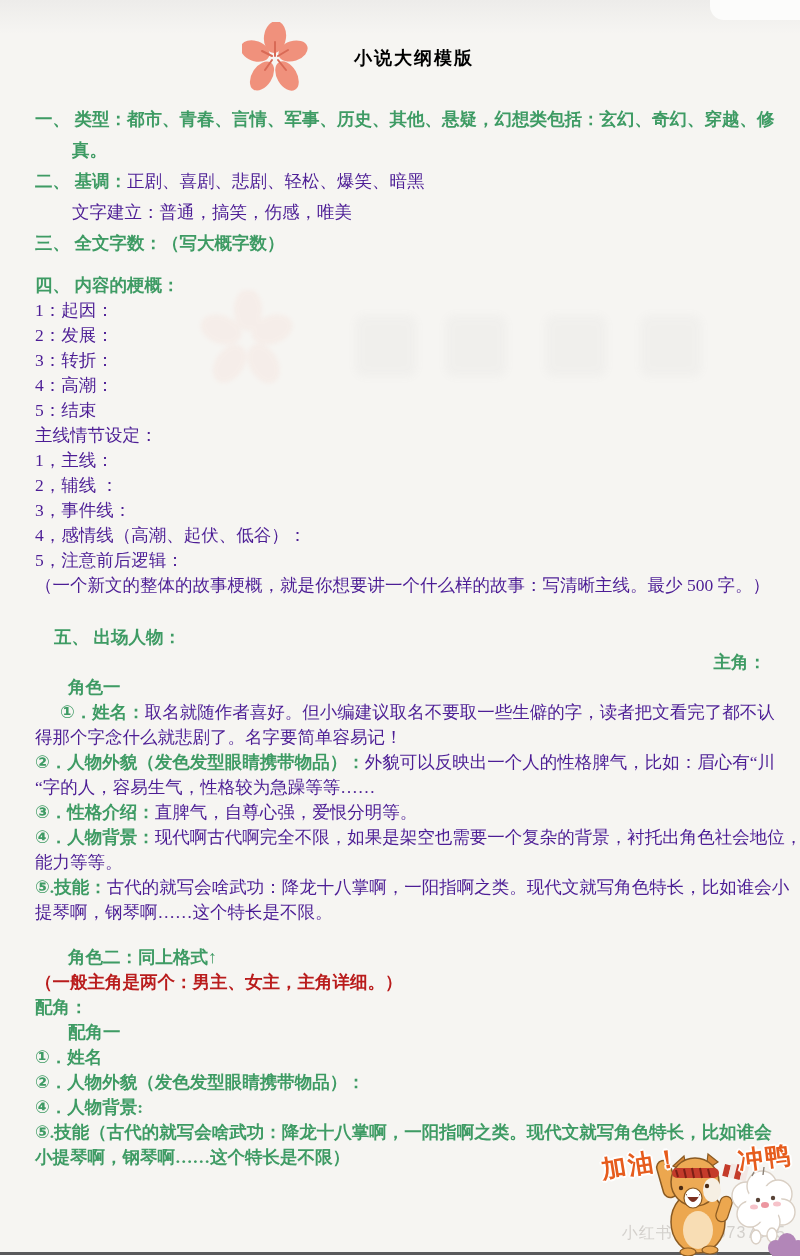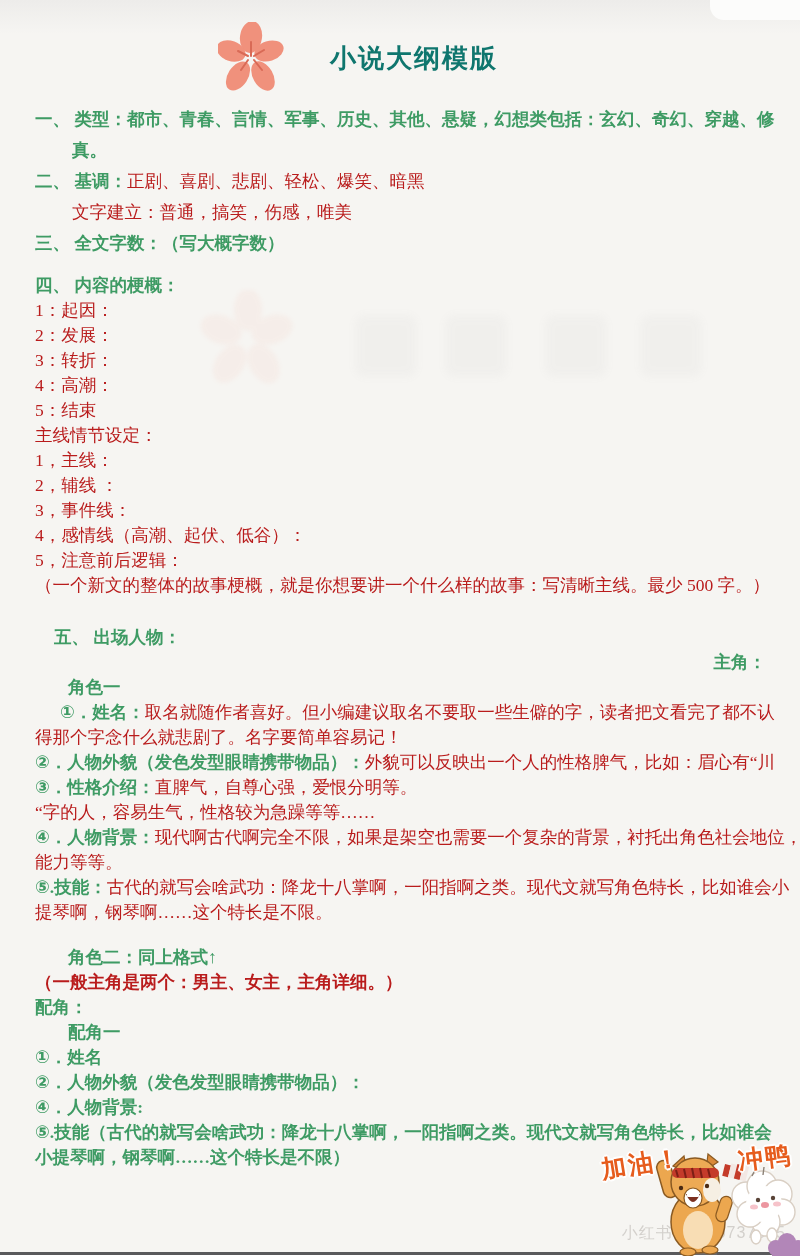--- a/index.html
+++ b/index.html
@@ -10,27 +10,27 @@
   }
   
   .top-strip{position:absolute;top:0;left:0;right:0;height:34px;
     background:linear-gradient(#edecea,rgba(246,245,242,0));pointer-events:none;}
   .corner-tab{position:absolute;top:0;right:0;width:90px;height:20px;background:#fcfcfb;
     border-radius:0 0 0 14px;}
   
   .header{position:relative;display:flex;align-items:center;justify-content:center;
     padding-top:16px;height:84px;transform:translateX(-42px);gap:46px;}
   .flower{width:66px;height:72px;flex:0 0 auto;}
-  .title{font-size:26px;font-weight:700;color:#0f766e;letter-spacing:2px;}
+  .title{font-size:18px;font-weight:700;color:#000000;letter-spacing:2px;}
   
   .doc{position:relative;padding:4px 34px 0 35px;font-size:17.5px;color:#3b3b3b;}
   .line{line-height:25px;white-space:nowrap;}
   .line.a{line-height:31px;}
   .seg-green{color:#3e9b64;}
-  .seg-dark{color:#b91c1c;margin-top:24px;}
+  .seg-dark{color:#4c1d95;margin-top:24px;}
   .seg-red{color:#b91c1c;}
   .bold{font-weight:700;}
   
   .wm-flower{position:absolute;left:192px;top:290px;width:112px;height:102px;
     opacity:.07;filter:blur(2px);pointer-events:none;}
   .wm-blob{position:absolute;top:315px;width:62px;height:62px;background:#8f8f8f;
     opacity:.05;filter:blur(4px);border-radius:10px;pointer-events:none;}
   
   .bottom-line{position:absolute;left:0;right:0;bottom:5px;height:3px;background:#59595b;}
   .bottom-white{position:absolute;left:0;right:0;bottom:0;height:5px;background:#ffffff;}
@@ -102,22 +102,22 @@
     <div class="line"><span class="seg-dark">3，事件线：</span></div>
     <div class="line"><span class="seg-dark">4，感情线（高潮、起伏、低谷）：</span></div>
     <div class="line"><span class="seg-dark">5，注意前后逻辑：</span></div>
     <div class="line"><span class="seg-dark">（一个新文的整体的故事梗概，就是你想要讲一个什么样的故事：写清晰主线。最少 500 字。）</span></div>
     <div class="line" style="margin-top: 27px; margin-left: 19px;"><span class="seg-green bold">五、 出场人物：</span></div>
     <div class="line" style="padding-left: 33px; text-align: right;"><span class="seg-green bold">主角：</span></div>
     <div class="line" style="padding-left: 33px;"><span class="seg-green bold">角色一</span></div>
     <div class="line" style="padding-left: 25px;"><span class="seg-green bold">①．姓名：</span><span class="seg-dark">取名就随作者喜好。但小编建议取名不要取一些生僻的字，读者把文看完了都不认</span></div>
     <div class="line"><span class="seg-dark">得那个字念什么就悲剧了。名字要简单容易记！</span></div>
     <div class="line"><span class="seg-green bold">②．人物外貌（发色发型眼睛携带物品）：</span><span class="seg-dark">外貌可以反映出一个人的性格脾气，比如：眉心有“川</span></div>
+    <div class="line"><span class="seg-dark">“字的人，容易生气，性格较为急躁等等……</span></div>
     <div class="line"><span class="seg-green bold">③．性格介绍：</span><span class="seg-dark">直脾气，自尊心强，爱恨分明等。</span></div>
-    <div class="line"><span class="seg-dark">“字的人，容易生气，性格较为急躁等等……</span></div>
     <div class="line"><span class="seg-green bold">④．人物背景：</span><span class="seg-dark">现代啊古代啊完全不限，如果是架空也需要一个复杂的背景，衬托出角色社会地位，</span></div>
     <div class="line"><span class="seg-dark">能力等等。</span></div>
     <div class="line"><span class="seg-green bold">⑤.技能：</span><span class="seg-dark">古代的就写会啥武功：降龙十八掌啊，一阳指啊之类。现代文就写角色特长，比如谁会小</span></div>
     <div class="line"><span class="seg-dark">提琴啊，钢琴啊……这个特长是不限。</span></div>
     <div class="line" style="padding-left: 33px; margin-top: 20px;"><span class="seg-green bold">角色二：同上格式↑</span></div>
     <div class="line"><span class="seg-red bold">（一般主角是两个：男主、女主，主角详细。）</span></div>
     <div class="line"><span class="seg-green bold">配角：</span></div>
     <div class="line" style="padding-left: 33px;"><span class="seg-green bold">配角一</span></div>
     <div class="line"><span class="seg-green bold">①．姓名</span></div>
     <div class="line"><span class="seg-green bold">②．人物外貌（发色发型眼睛携带物品）：</span></div>

